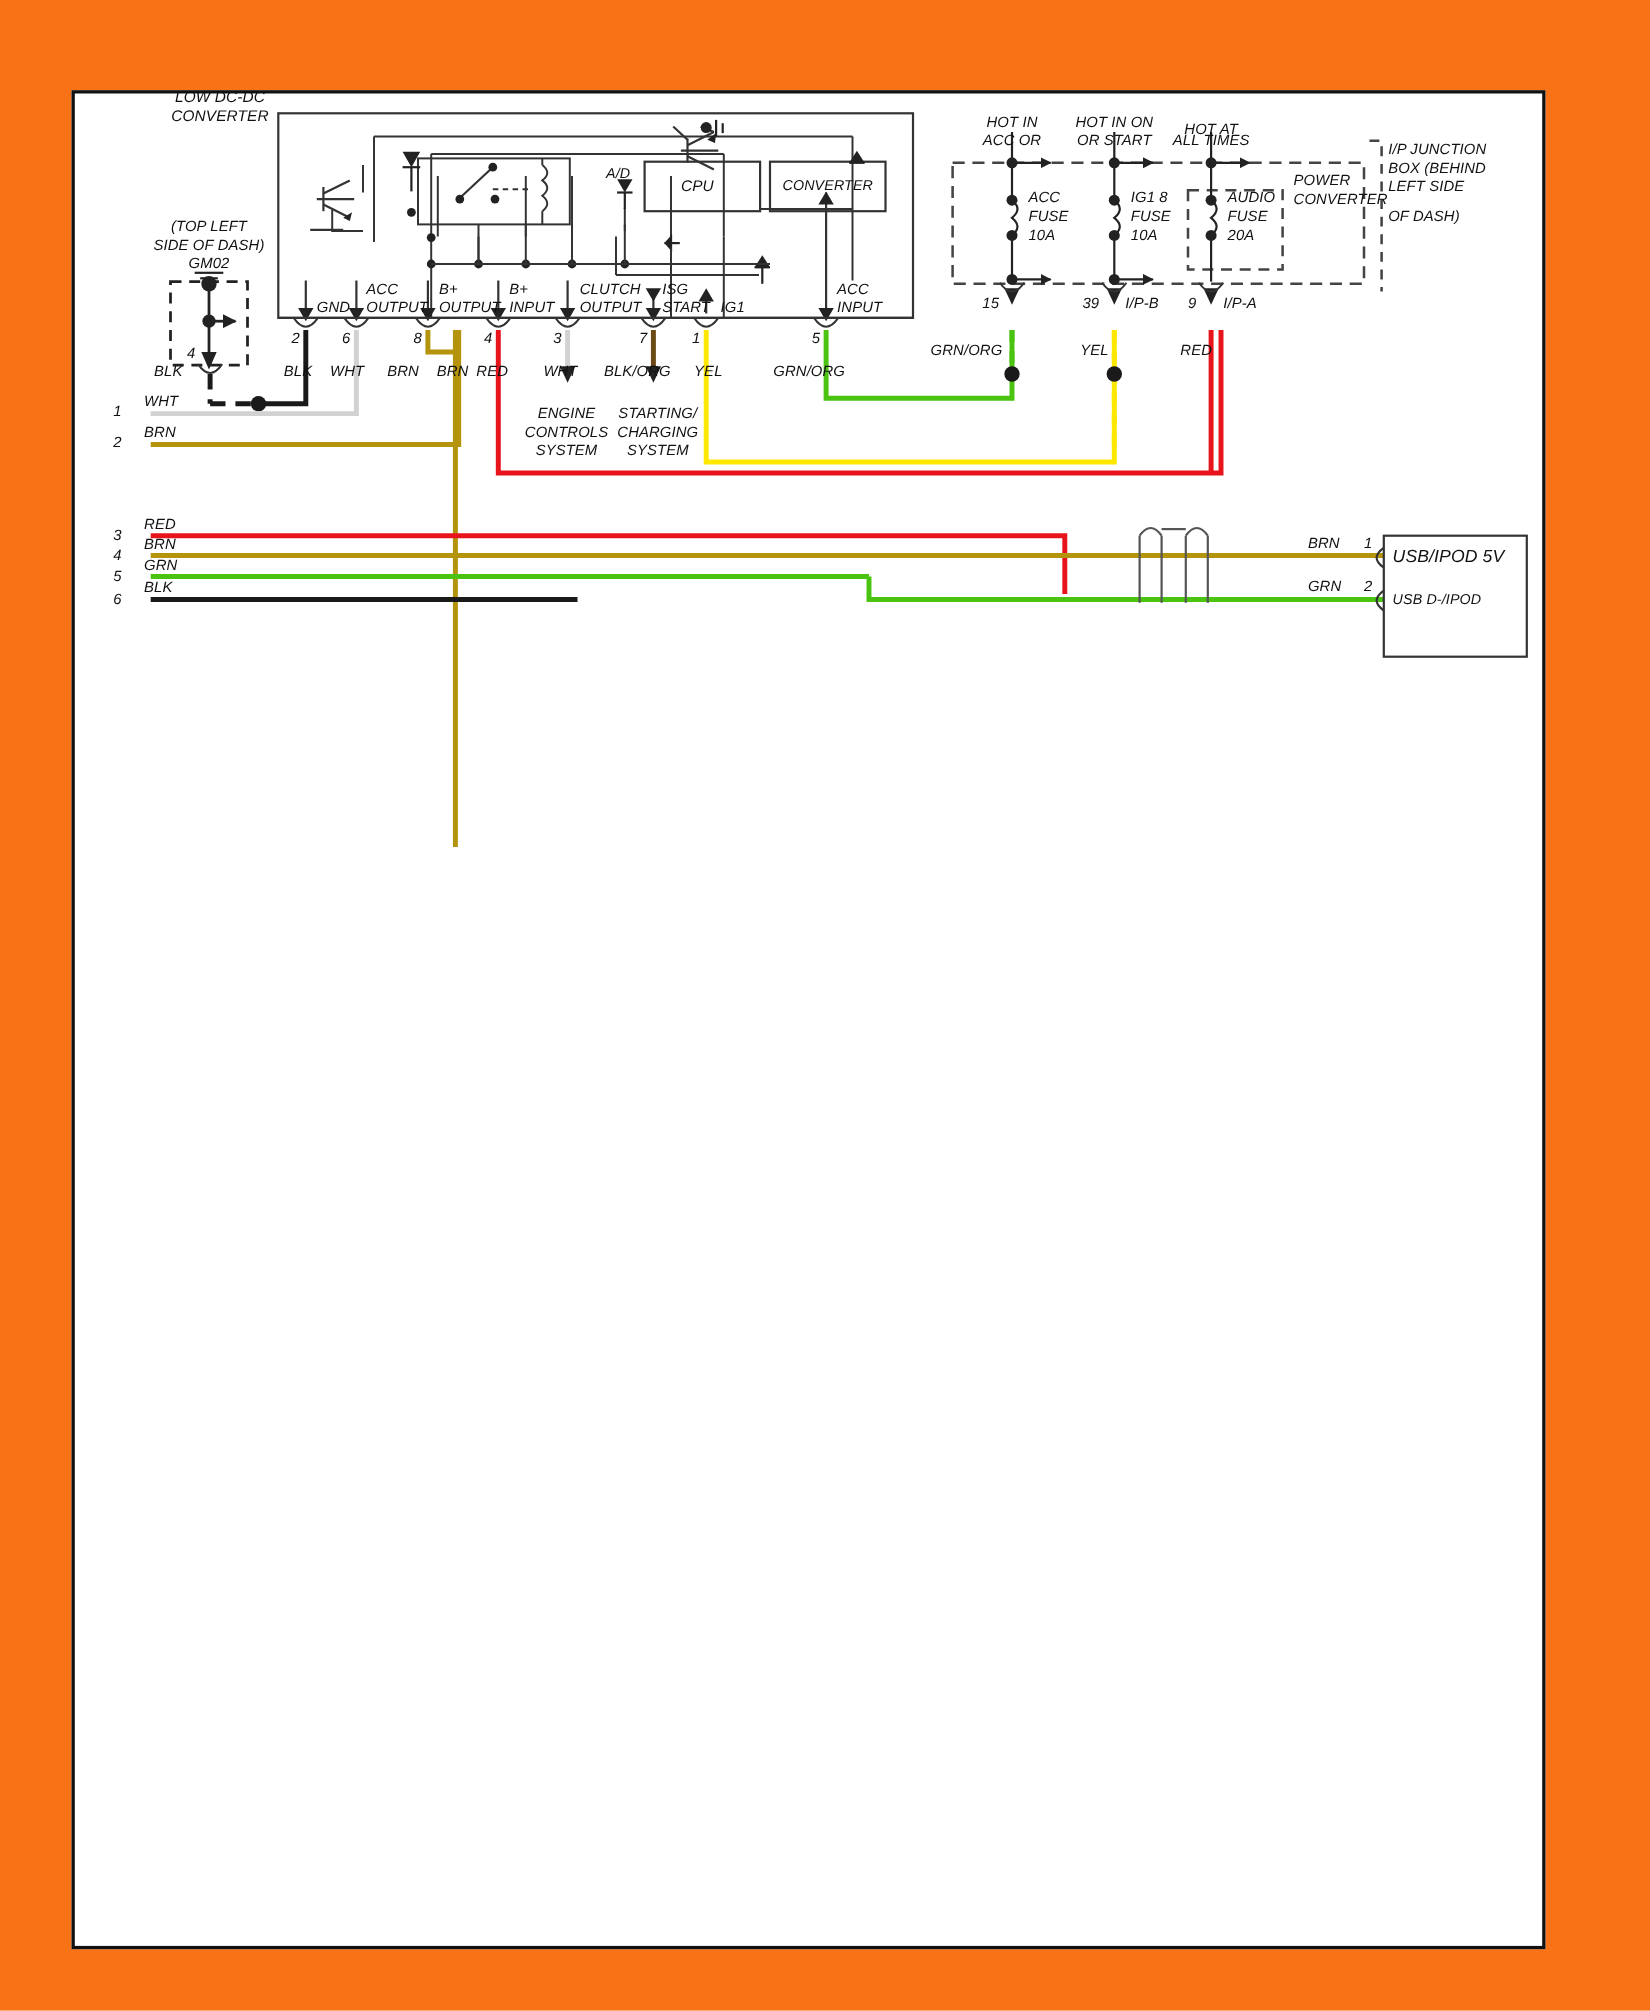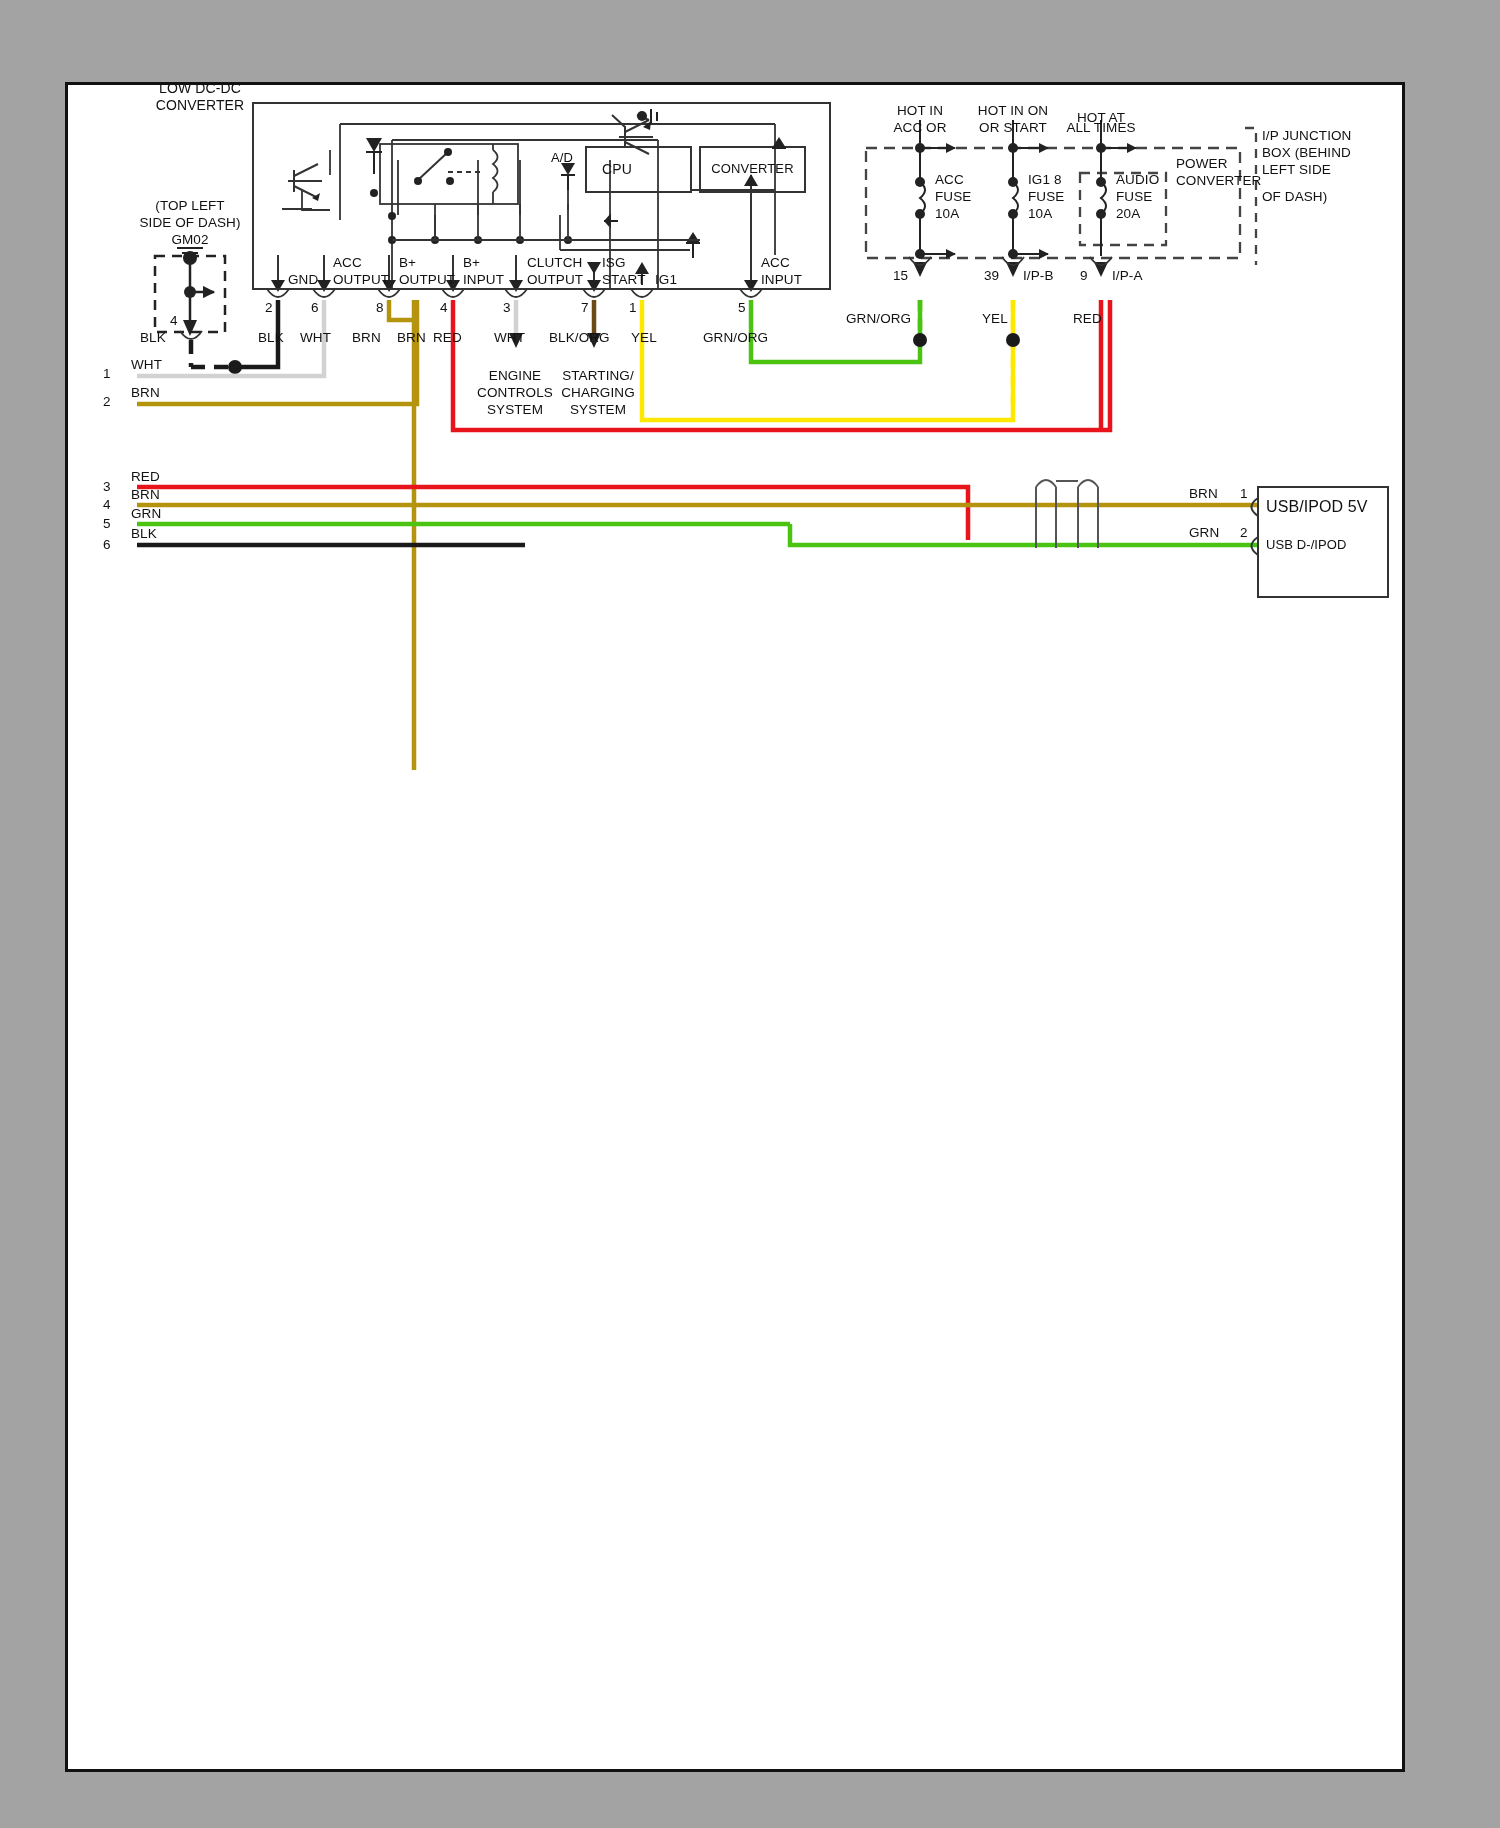--- a/index.html
+++ b/index.html
@@ -1,18 +1,18 @@
 <!DOCTYPE html>
 <html><head>
 <meta charset="utf-8">
 <title>Wiring Diagram</title>
 <style>
   html,body{margin:0;padding:0;background:#ffffff;}
   body{font-family:"Liberation Sans",sans-serif;}
-  #root{position:relative;width:1500px;height:1828px;background:#a3a3a3;overflow:hidden;}
+  #root{position:relative;width:1500px;height:1828px;background:#f97316;overflow:hidden;font-style:italic;}
   #sheet{position:absolute;left:65px;top:82px;width:1340px;height:1690px;border:3px solid #111;box-sizing:border-box;background:#fff;}
   svg{display:block;}
   .lbl{position:absolute;font-size:13.5px;color:#111;line-height:1.18;letter-spacing:.1px;white-space:pre;}
   .lbl.c{text-align:center;}
   .faded{position:absolute;left:0;top:0;opacity:.17;filter:blur(.4px);}
   .wm{position:absolute;left:80px;top:1742px;font-size:11px;color:#d2d2d2;filter:blur(1.1px);}
 </style>
 </head>
 <body>
 
@@ -385,21 +385,21 @@
 
   <div class="lbl c" style="left:135px;top:80px;width:130px;font-size:14px">LOW DC-DC</div>
   <div class="lbl c" style="left:135px;top:97px;width:130px;font-size:14px">CONVERTER</div>
 
   <div class="lbl c" style="left:110px;top:198px;width:160px">(TOP LEFT</div>
   <div class="lbl c" style="left:110px;top:215px;width:160px">SIDE OF DASH)</div>
   <div class="lbl c" style="left:110px;top:232px;width:160px">GM02</div>
   <div class="lbl" style="left:170px;top:313px">4</div>
   <div class="lbl" style="left:140px;top:330px">BLK</div>
 
-  <div class="lbl c" style="left:576px;top:161px;width:82px;font-size:14px">CPU</div>
+  <div class="lbl c" style="left:593px;top:161px;width:82px;font-size:14px">CPU</div>
   <div class="lbl c" style="left:700px;top:161px;width:105px;font-size:13px">CONVERTER</div>
   <div class="lbl" style="left:551px;top:150px;font-size:13px">A/D</div>
 
   <div class="lbl" style="left:288px;top:272px">GND</div>
 
   <div class="lbl" style="left:333px;top:255px">ACC</div>
   <div class="lbl" style="left:333px;top:272px">OUTPUT</div>
 
   <div class="lbl" style="left:399px;top:255px">B+</div>
   <div class="lbl" style="left:399px;top:272px">OUTPUT</div>

